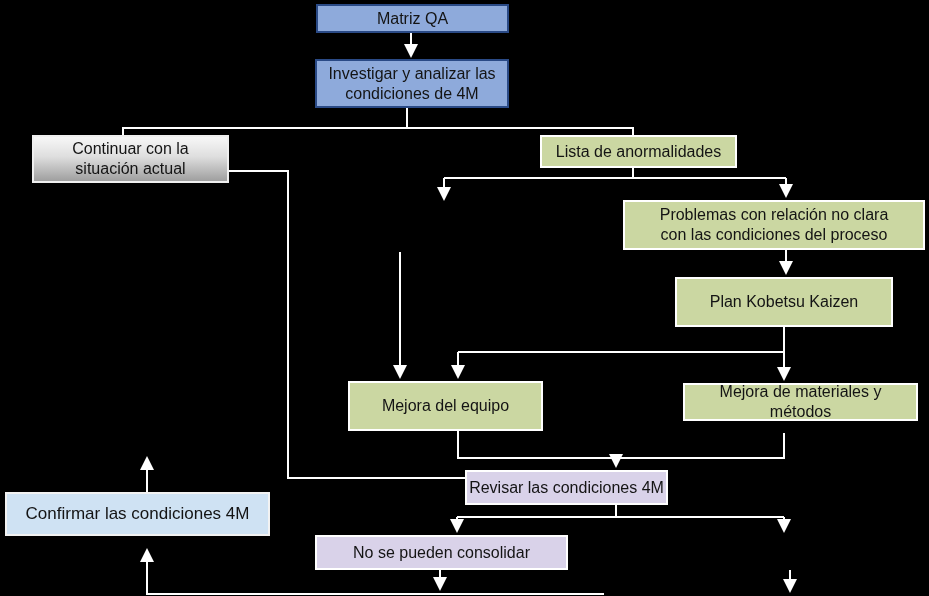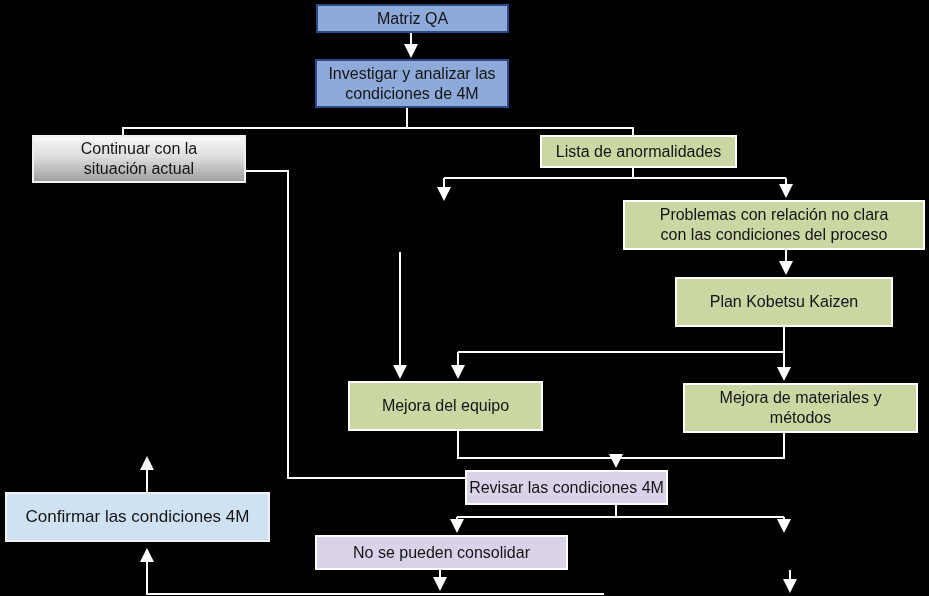--- a/index.html
+++ b/index.html
@@ -74,21 +74,21 @@
 
   <div class="node blue" style="left:316px;top:4px;width:193px;height:29px">
     <span>Matriz QA</span>
   </div>
 
   <div class="node blue" style="left:315px;top:59px;width:194px;height:49px">
     <span>Investigar y analizar las
 condiciones de 4M</span>
   </div>
 
-  <div class="node gray" style="left:32px;top:135px;width:214px;height:48px">
+  <div class="node gray" style="left:32px;top:135px;width:197px;height:48px">
     <span>Continuar con la
 situación actual</span>
   </div>
 
   <div class="node green" style="left:540px;top:135px;width:197px;height:33px">
     <span>Lista de anormalidades</span>
   </div>
 
 
   <div class="node green" style="left:623px;top:200px;width:302px;height:50px">
@@ -97,32 +97,32 @@
   </div>
 
   <div class="node green" style="left:675px;top:277px;width:218px;height:50px">
     <span>Plan Kobetsu Kaizen</span>
   </div>
 
   <div class="node green" style="left:348px;top:381px;width:195px;height:50px">
     <span>Mejora del equipo</span>
   </div>
 
-  <div class="node green" style="left:683px;top:383px;width:235px;height:50px">
+  <div class="node green" style="left:683px;top:383px;width:235px;height:38px">
     <span>Mejora de materiales y
 métodos</span>
   </div>
 
   <div class="node purple" style="left:465px;top:470px;width:203px;height:35px">
     <span>Revisar las condiciones 4M</span>
   </div>
 
   <div class="node purple" style="left:315px;top:535px;width:253px;height:35px">
     <span>No se pueden consolidar</span>
   </div>
 
 
 
-  <div class="node lightblue" style="left:5px;top:492px;width:265px;height:50px">
+  <div class="node lightblue" style="left:5px;top:492px;width:265px;height:44px">
     <span>Confirmar las condiciones 4M</span>
   </div>
 
 </div>
 
 </body></html>

